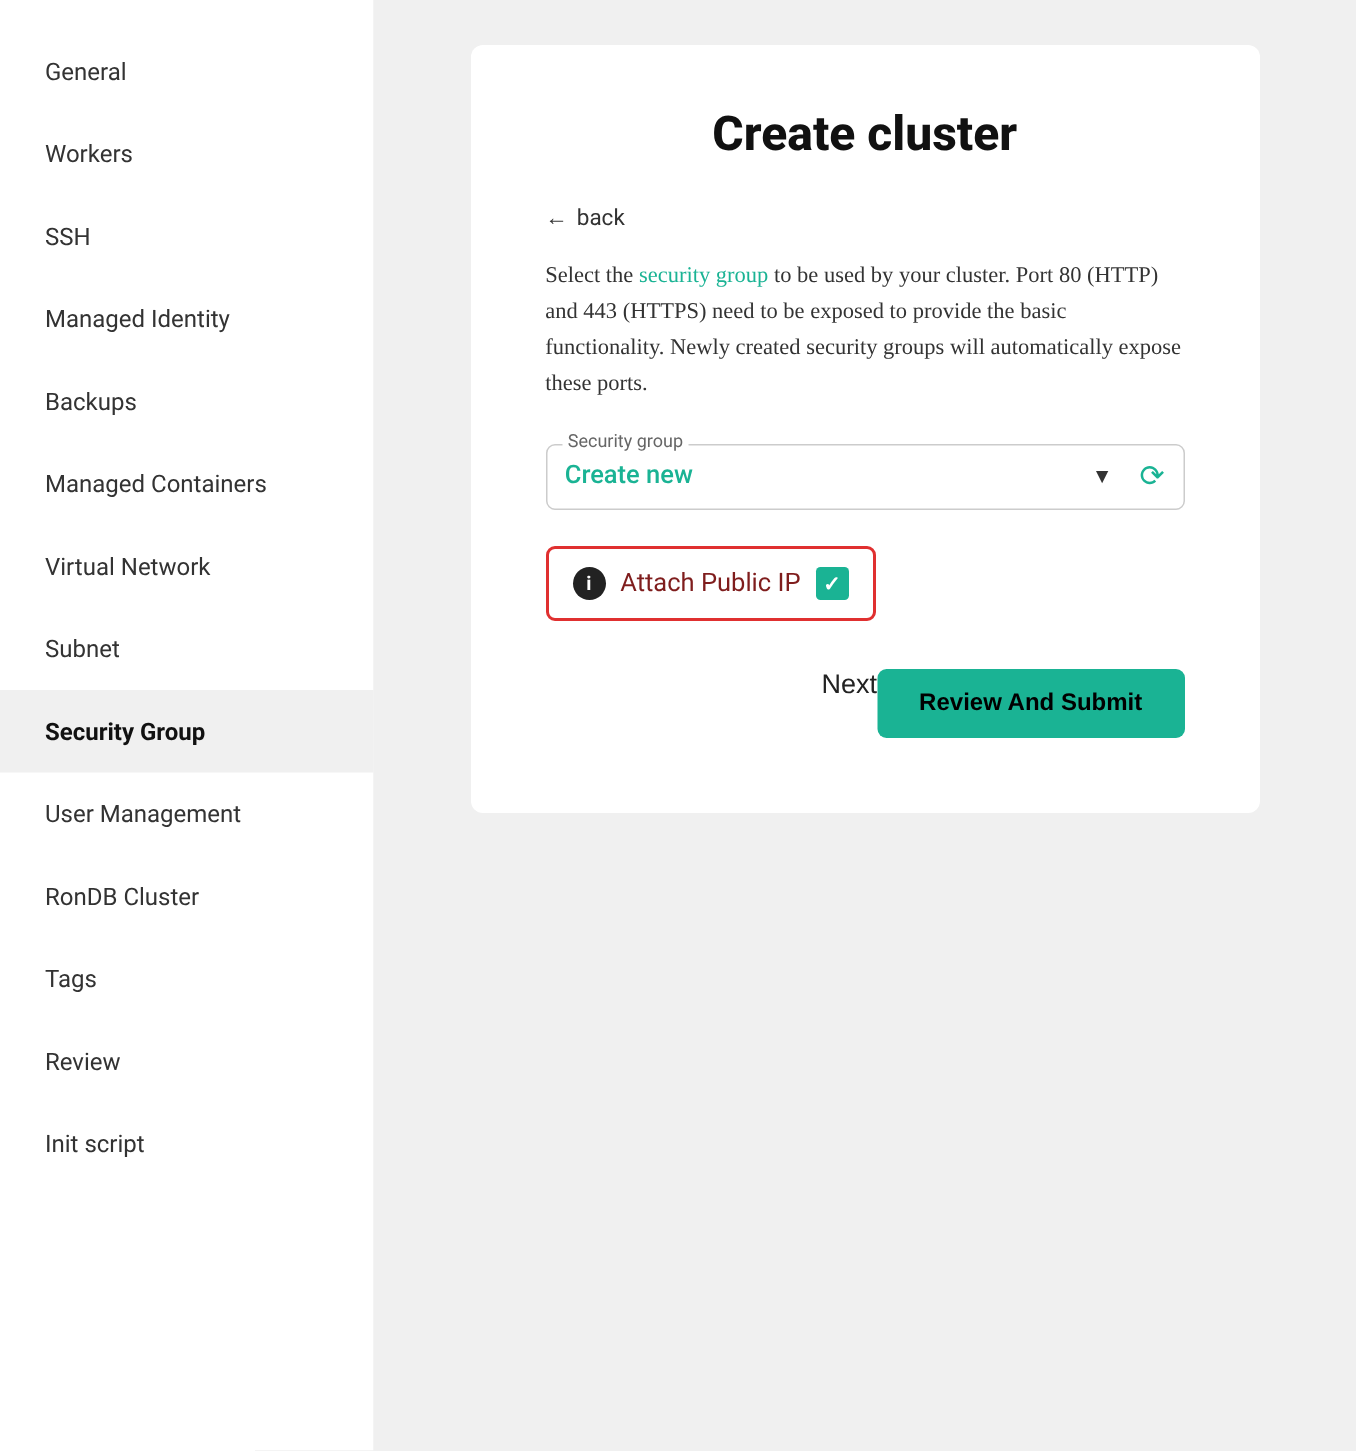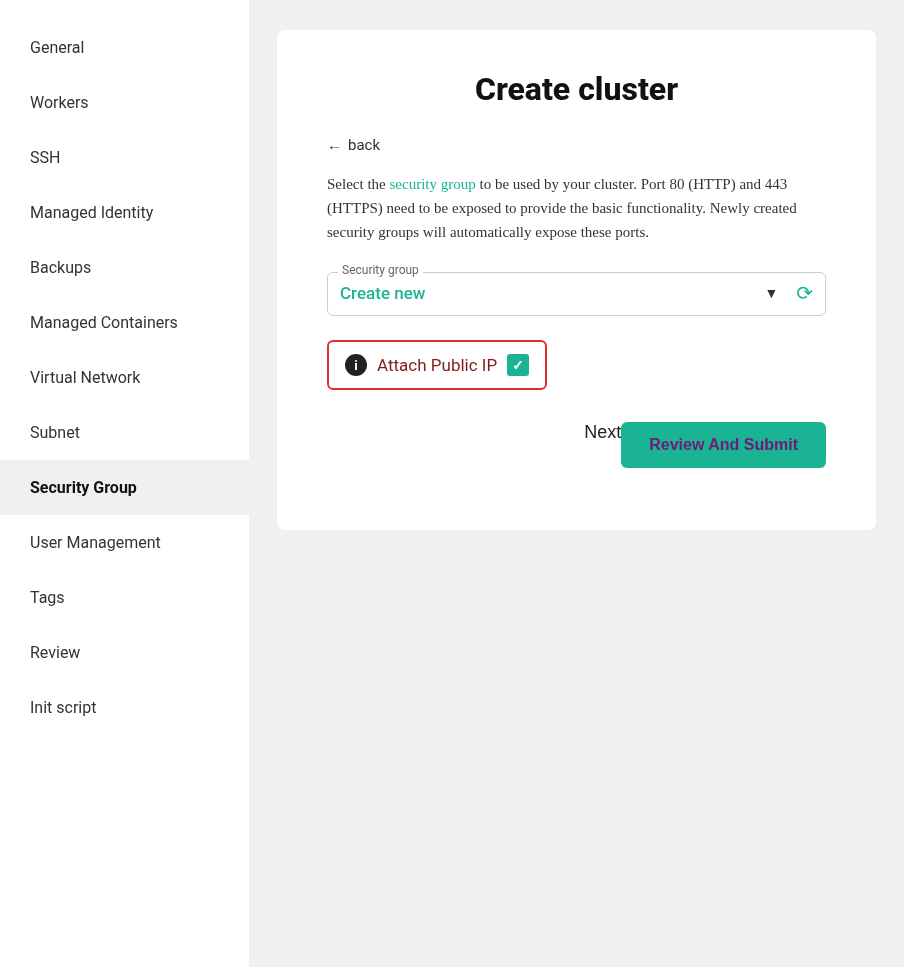--- a/index.html
+++ b/index.html
@@ -39,21 +39,21 @@
       display: flex;
       justify-content: center;
       align-items: flex-start;
       padding: 30px 20px;
     }
 
     .card {
       background: #ffffff;
       border-radius: 8px;
       padding: 40px 50px 50px 50px;
-      width: 599px;
+      width: 526px;
       min-height: 500px;
     }
 
     .page-title {
       font-size: 32px;
       font-weight: 800;
       text-align: center;
       color: #111;
       margin-bottom: 28px;
     }
@@ -191,21 +191,21 @@
       background: none;
       border: none;
       font-size: 18px;
       color: #222;
       cursor: pointer;
       font-weight: 500;
     }
 
     .btn-review {
       background: #1ab394;
-      color: #701a75;
+      color: #000000;
       border: none;
       border-radius: 6px;
       padding: 14px 28px;
       font-size: 16px;
       font-weight: 700;
       cursor: pointer;
     }
   </style>
 </head>
 <body>
@@ -214,20 +214,21 @@
   <div class="sidebar-item">General</div>
   <div class="sidebar-item">Workers</div>
   <div class="sidebar-item">SSH</div>
   <div class="sidebar-item">Managed Identity</div>
   <div class="sidebar-item">Backups</div>
   <div class="sidebar-item">Managed Containers</div>
   <div class="sidebar-item">Virtual Network</div>
   <div class="sidebar-item">Subnet</div>
   <div class="sidebar-item active">Security Group</div>
   <div class="sidebar-item">User Management</div>
+  <div class="sidebar-item">RonDB Cluster</div>
   <div class="sidebar-item">Tags</div>
   <div class="sidebar-item">Review</div>
   <div class="sidebar-item">Init script</div>
 </nav>
 
 <div class="main-content">
   <div class="card">
     <h1 class="page-title">Create cluster</h1>
 
     <a class="back-link">

